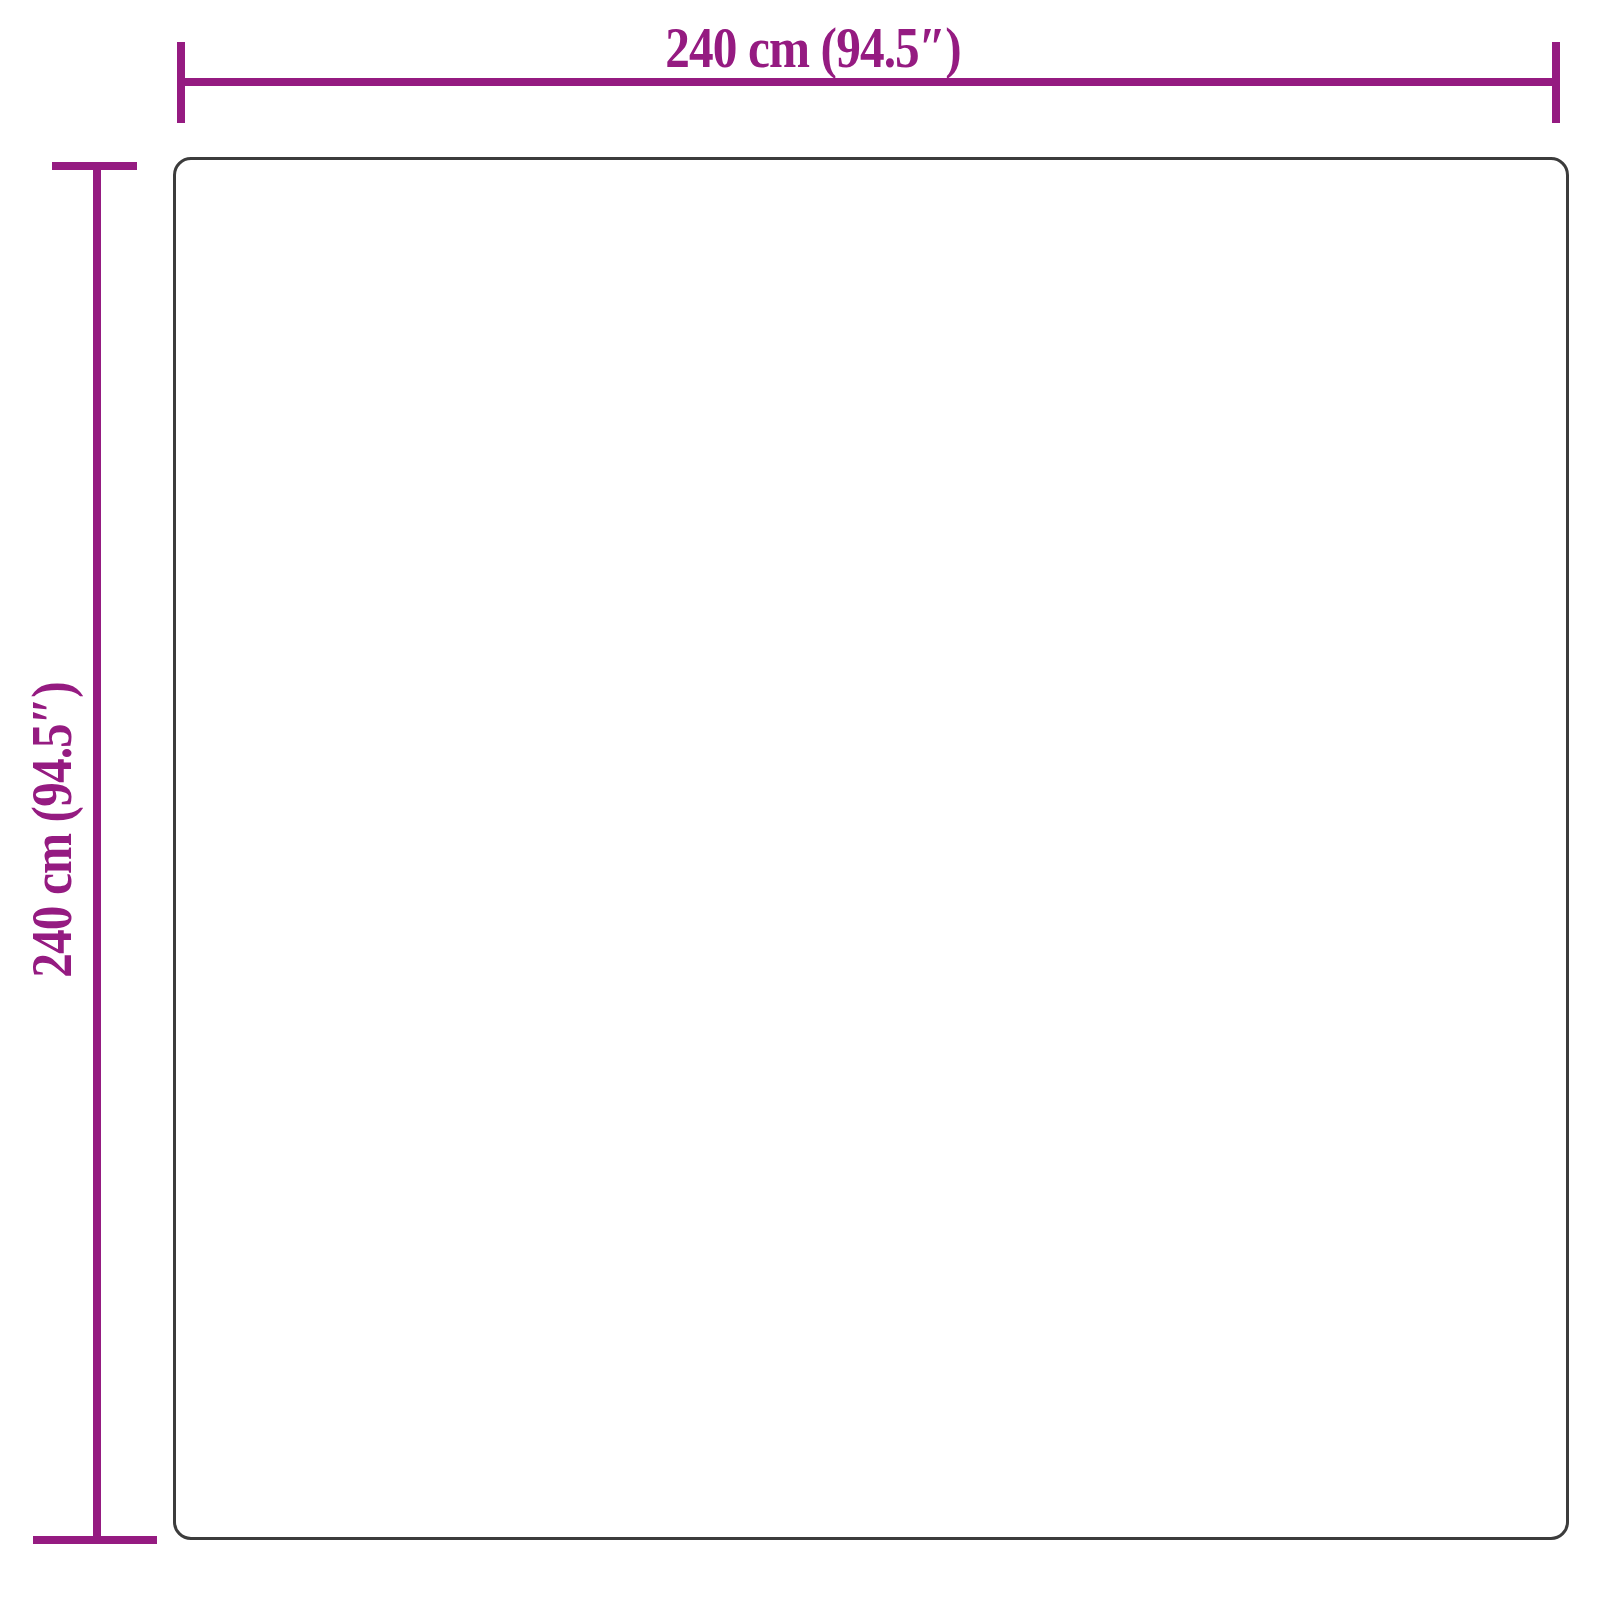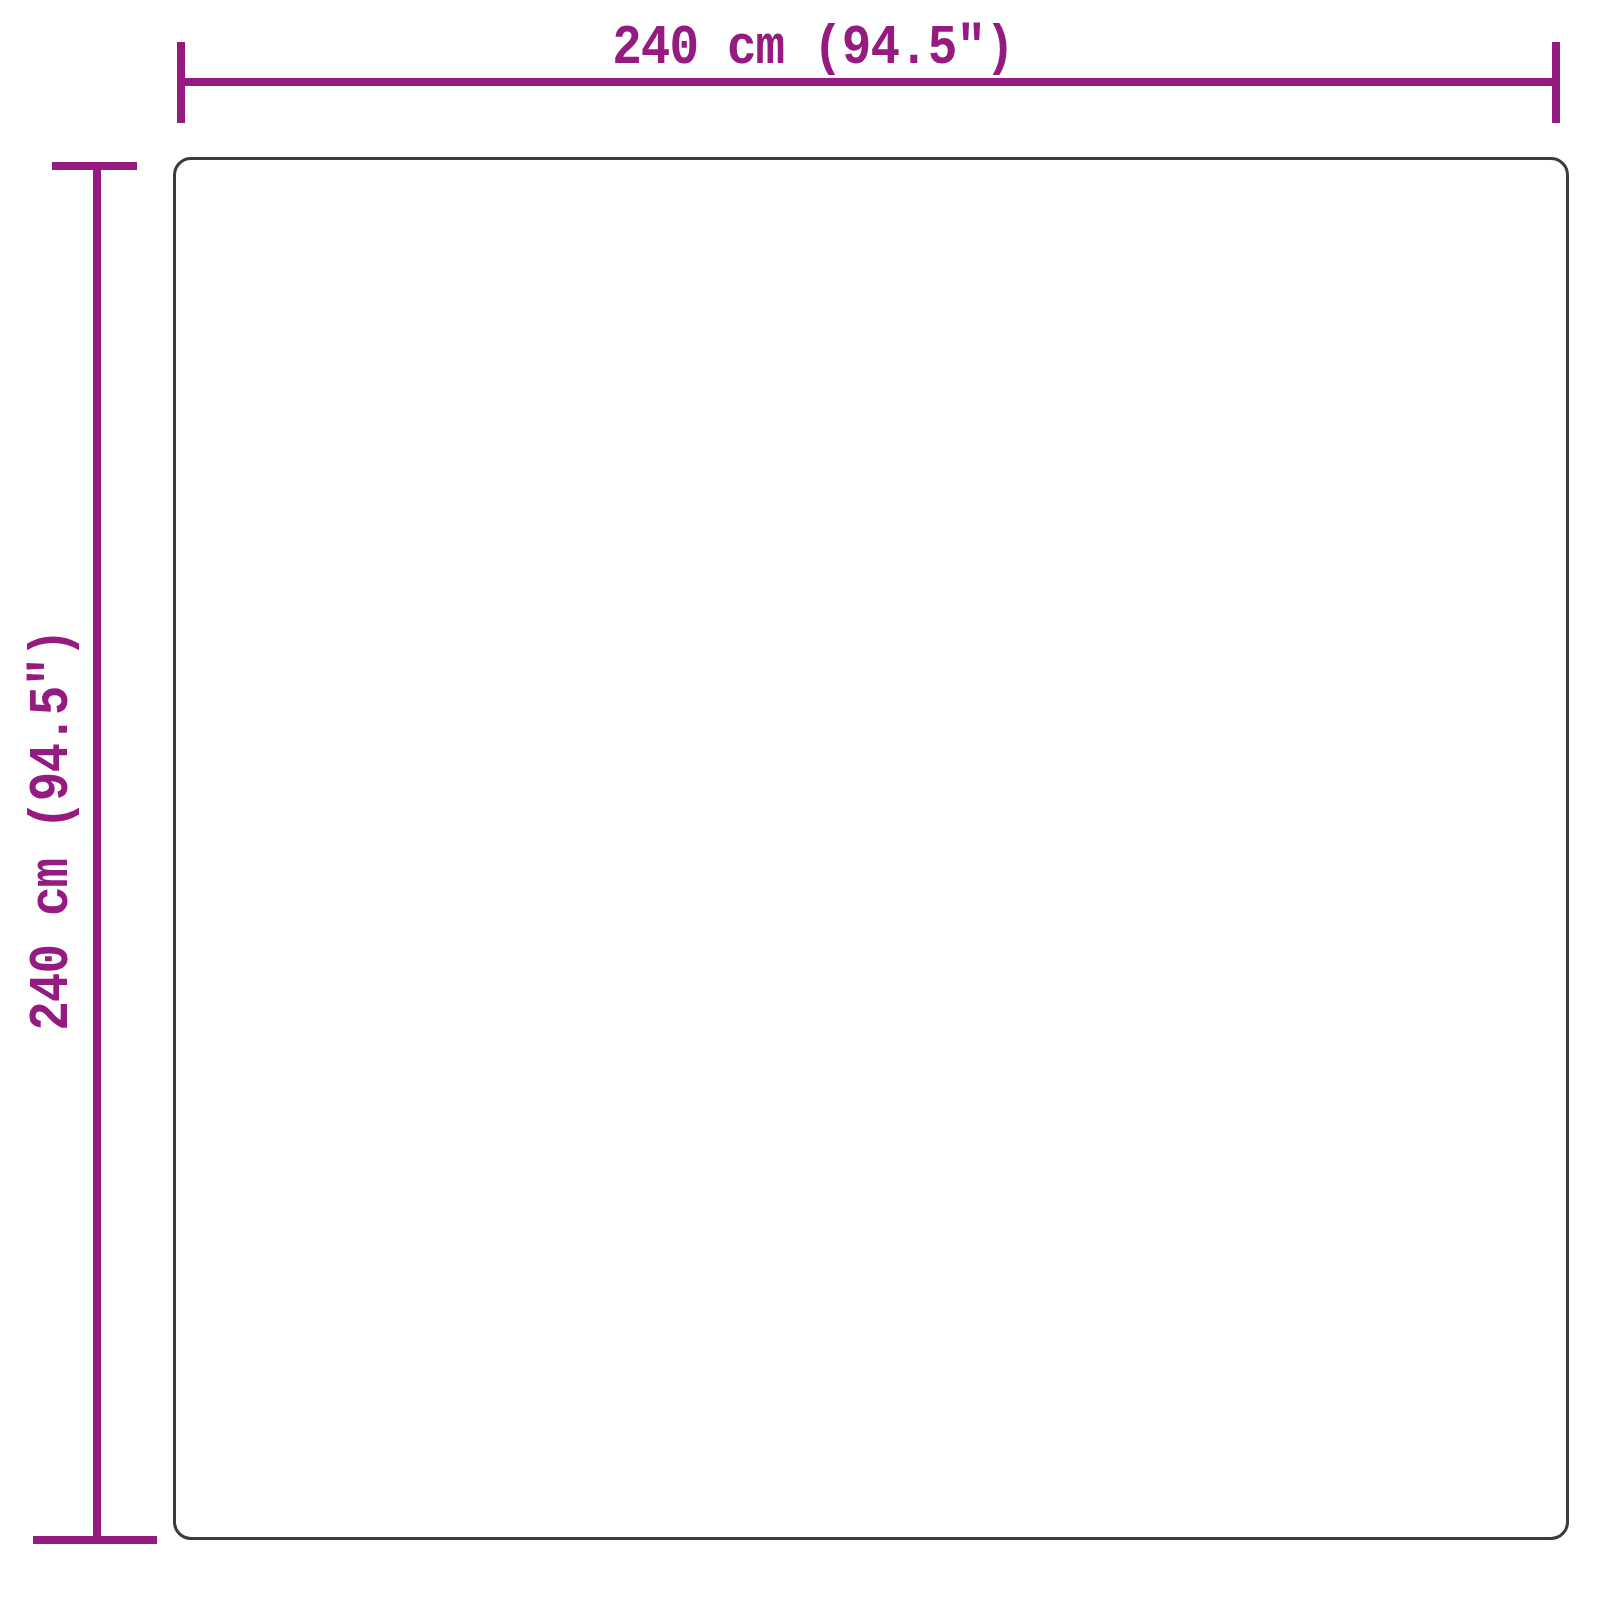--- a/index.html
+++ b/index.html
@@ -10,21 +10,21 @@
   * { margin: 0; padding: 0; box-sizing: border-box; }
   html, body {
     background: var(--bg-color);
   }
   .canvas {
     position: relative;
     width: 1600px;
     height: 1600px;
     background: var(--bg-color);
     overflow: hidden;
-    font-family: Liberation Mono, monospace;
+    font-family: Liberation Serif, serif;
   }
   
   .product-outline {
     position: absolute;
     left: 173px;
     top: 157px;
     width: 1396px;
     height: 1383px;
     border: 3px solid var(--outline-color);
     border-radius: 18px;

